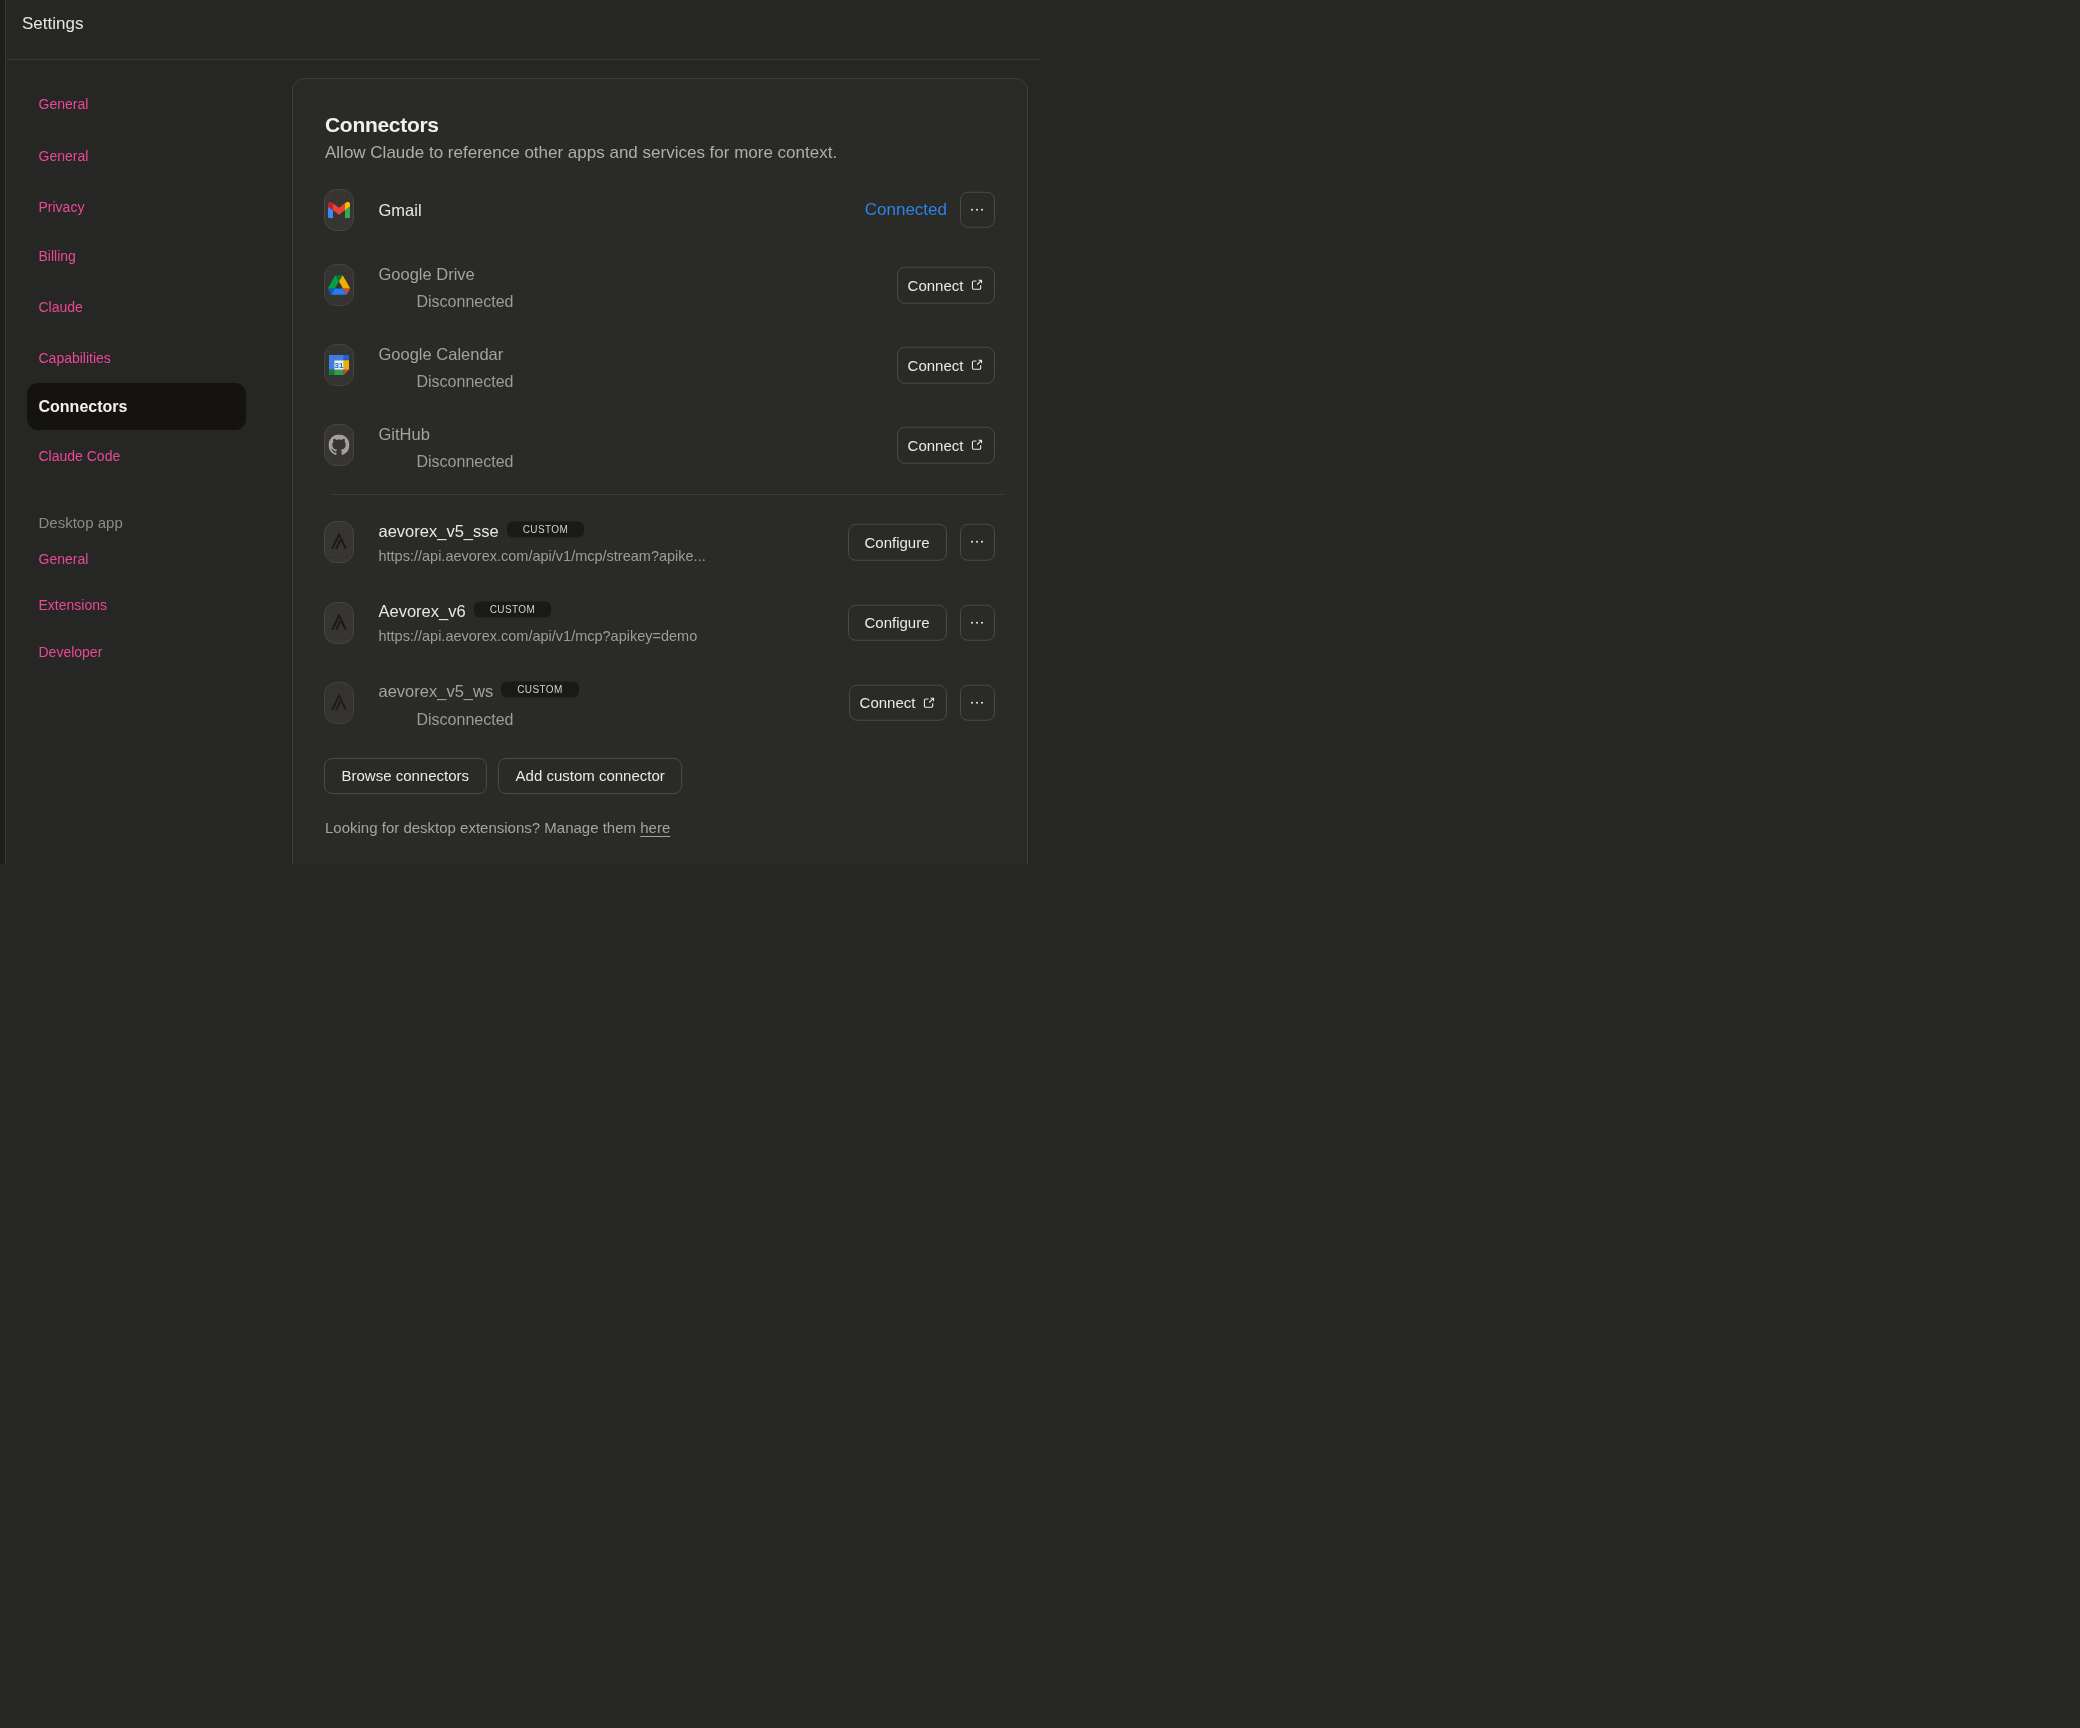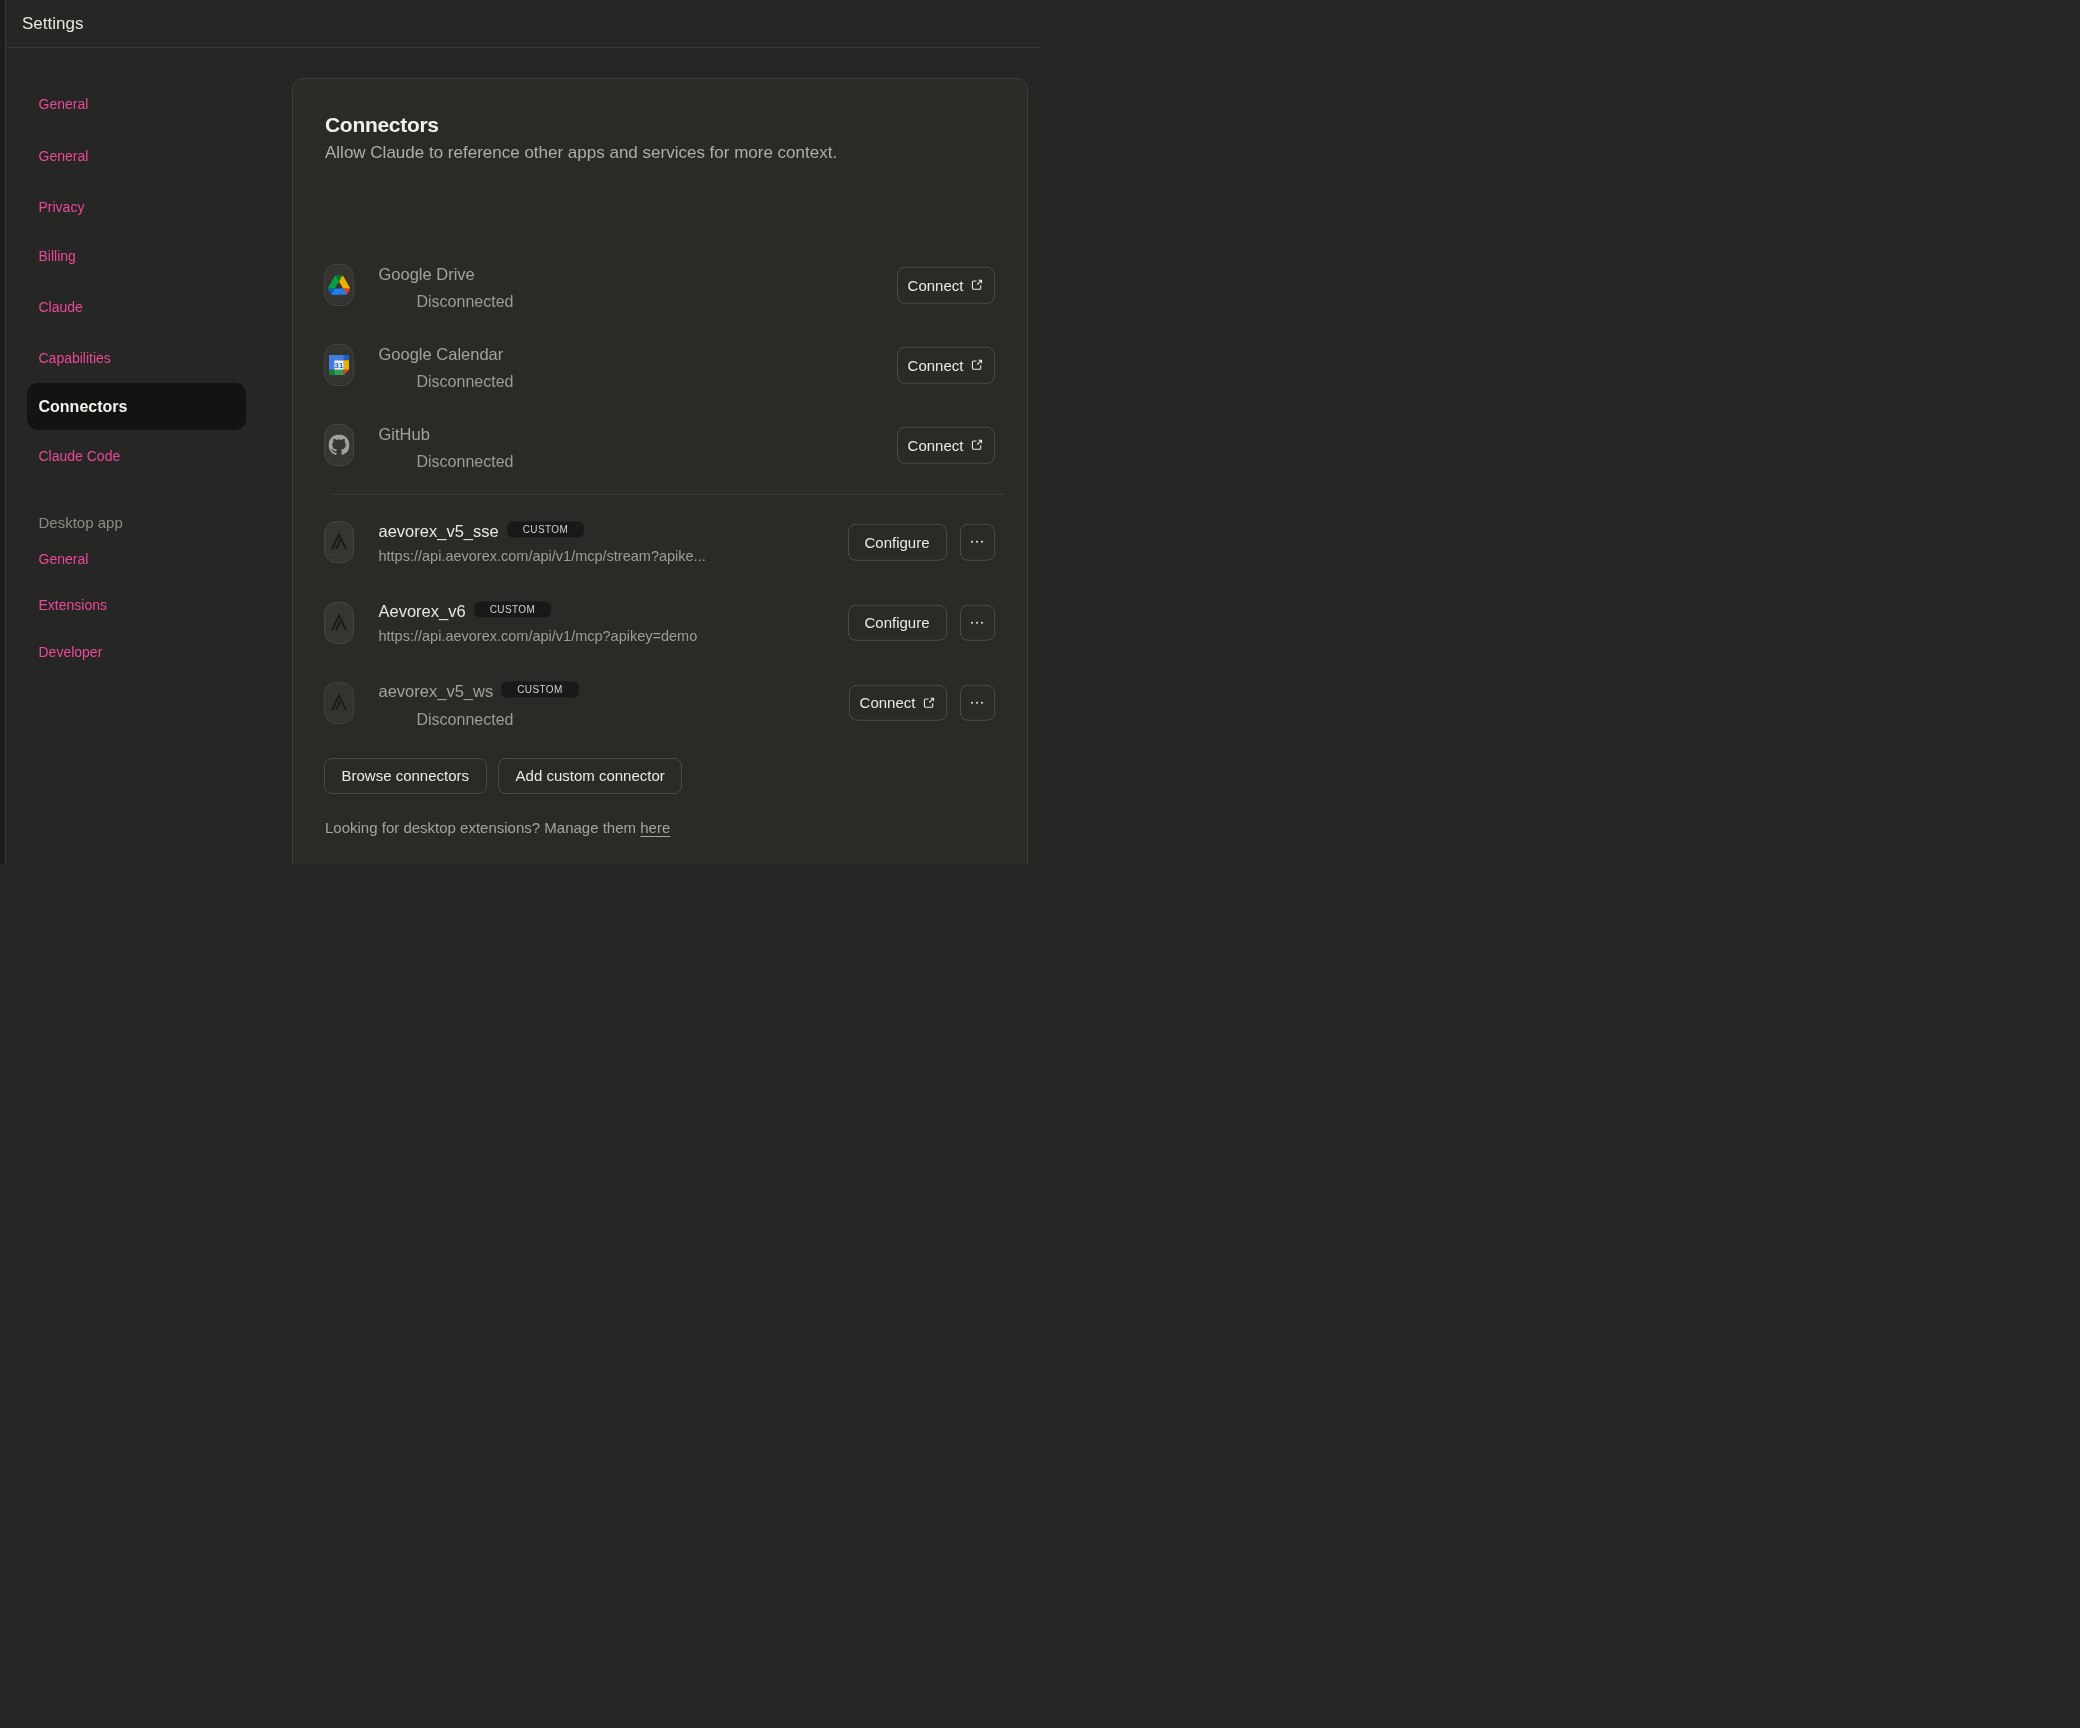--- a/index.html
+++ b/index.html
@@ -4,21 +4,21 @@
 <style>
   * { margin:0; padding:0; box-sizing:border-box; }
   html,body { width:1040px; height:864px; overflow:hidden; }
   body {
     background:#262624;
     font-family:"Liberation Sans", sans-serif;
     color:#e9e7e1;
     position:relative;
   }
   .rail { position:absolute; left:0; top:0; width:6px; height:864px; background:#1e1d1b; border-right:1px solid #3a3937; }
-  .header { position:absolute; left:7px; top:0; right:0; height:48px; border-bottom:1px solid #3a3937; }
+  .header { position:absolute; left:7px; top:0; right:0; height:60px; border-bottom:1px solid #3a3937; }
   .header .title { position:absolute; left:15px; top:0; height:48px; line-height:48px; font-size:17px; font-weight:500; color:#e8e6df; }
 
   
   .side { position:absolute; left:26.5px; top:48px; width:219px; }
   .nav { position:absolute; left:0; width:219px; height:47px; line-height:47px; padding-left:12px; font-size:14px; color:#ec4899; border-radius:11px; white-space:nowrap; }
   .nav.sel { background:#141312; color:#f4f3ee; font-weight:600; font-size:16px; }
   .navlabel { position:absolute; left:12px; width:207px; height:24px; line-height:24px; font-size:15px; color:#8d8b83; }
 
   
   .card { position:absolute; left:291.5px; top:78px; width:736px; height:800px; background:#2a2a27; border:1px solid #3e3d3a; border-radius:12px; }
@@ -74,20 +74,46 @@
     <div class="navlabel" style="top:463px">Desktop app</div>
     <div class="nav" style="top:487.5px;height:46.5px;line-height:46.5px">General</div>
     <div class="nav" style="top:534px;height:46.5px;line-height:46.5px">Extensions</div>
     <div class="nav" style="top:580.5px;height:46.5px;line-height:46.5px">Developer</div>
   </div>
 
   <div class="card">
     <div class="h1">Connectors</div>
     <div class="sub">Allow Claude to reference other apps and services for more context.</div>
 
+    <div class="row" style="top:109.5px">
+      <div class="ibox">
+        <svg width="22" height="17" viewBox="0 0 24 18">
+          <path fill="#4285f4" d="M1.636 18h3.819V9.273L0 5.182v11.182C0 17.268.732 18 1.636 18z"></path>
+          <path fill="#34a853" d="M18.545 18h3.819c.904 0 1.636-.732 1.636-1.636V5.182l-5.455 4.09z"></path>
+          <path fill="#fbbc04" d="M18.545 1.636v7.637L24 5.182V2.455C24 .431 21.69-.725 20.073.489z"></path>
+          <path fill="#ea4335" d="M5.455 9.273V1.636L12 6.545l6.545-4.909v7.637L12 14.182z"></path>
+          <path fill="#c5221f" d="M0 2.455v2.727l5.455 4.091V1.636L3.927.489C2.31-.724 0 .43 0 2.455z"></path>
+        </svg>
+      </div>
+      <div class="rtext">
+        <div class="tline single">
+          <span class="title">Gmail</span>
+        </div>
+      </div>
+      <div class="rbtns">
+        <span class="connected">Connected</span>
+        <div class="more">
+          <div class="dots">
+            <i></i>
+            <i></i>
+            <i></i>
+          </div>
+        </div>
+      </div>
+    </div>
 
     <div class="row" style="top:185px">
       <div class="ibox" style="opacity:.92">
         <svg width="22" height="20" viewBox="0 0 87.3 78">
           <path d="m6.6 66.85 3.85 6.65c.8 1.4 1.95 2.5 3.3 3.3l13.75-23.8h-27.5c0 1.55.4 3.1 1.2 4.5z" fill="#0066da"></path>
           <path d="m43.65 25-13.75-23.8c-1.35.8-2.5 1.9-3.3 3.3l-25.4 44a9.06 9.06 0 0 0-1.2 4.5h27.5z" fill="#00ac47"></path>
           <path d="m73.55 76.8c1.35-.8 2.5-1.9 3.3-3.3l1.6-2.75 7.65-13.25c.8-1.4 1.2-2.95 1.2-4.5h-27.502l5.852 11.5z" fill="#ea4335"></path>
           <path d="m43.65 25 13.75-23.8c-1.35-.8-2.9-1.2-4.5-1.2h-18.5c-1.6 0-3.15.45-4.5 1.2z" fill="#00832d"></path>
           <path d="m59.8 53h-32.3l-13.75 23.8c1.35.8 2.9 1.2 4.5 1.2h50.8c1.6 0 3.15-.45 4.5-1.2z" fill="#2684fc"></path>
           <path d="m73.4 26.5-12.7-22c-.8-1.4-1.95-2.5-3.3-3.3l-13.75 23.8 16.15 28h27.45c0-1.55-.4-3.1-1.2-4.5z" fill="#ffba00"></path>

